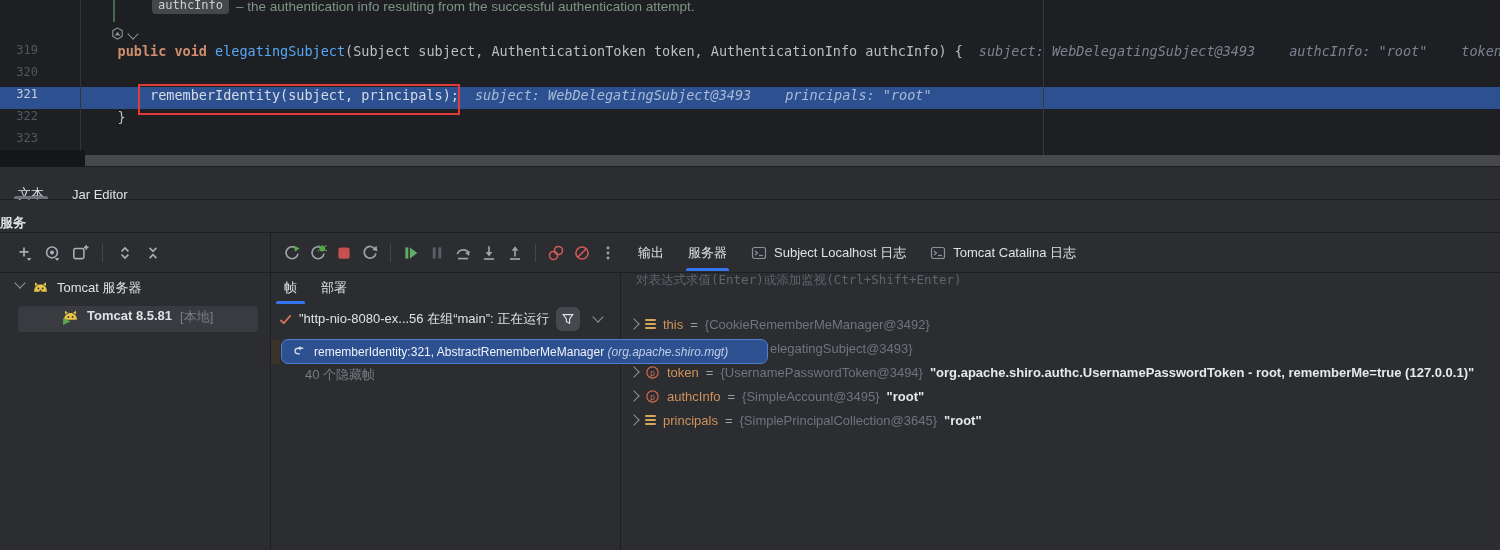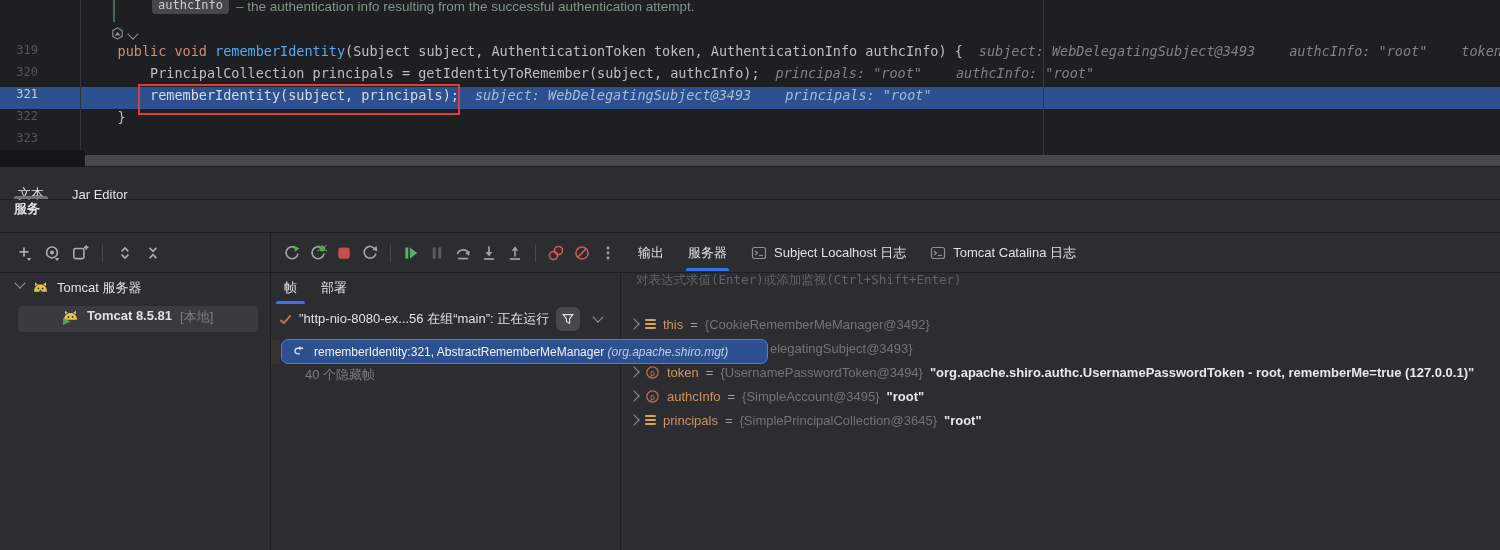--- a/index.html
+++ b/index.html
@@ -9,41 +9,41 @@
 
   
   #editor{position:absolute;left:0;top:0;width:1500px;height:167px;background:#1e1f22;}
   .gutter-num{position:absolute;left:0;width:38px;text-align:right;height:22px;line-height:22px;
       font:12px "DejaVu Sans Mono",monospace;color:#515860;}
   .gutter-border{position:absolute;left:80px;top:0;width:1px;height:150px;background:#313438;}
   .margin-guide{position:absolute;left:1043px;top:0;width:1px;height:155px;background:#38393d;}
   .exec-bar{position:absolute;left:0;top:87px;width:1500px;height:22px;background:#2d5190;}
   .code-line{position:absolute;left:85px;height:22px;line-height:22px;white-space:pre;
       font:13.5px "DejaVu Sans Mono",monospace;color:#bcbec4;}
-  .kw{color:#cf8e6d;} .mname{color:#56a8f5;}
+  .kw{color:#cf8e6d;font-weight:bold;} .mname{color:#56a8f5;}
   .hint{font-style:italic;color:#7b8290;margin-left:16px;}
   .hint + .hint{margin-left:34px;}
   .exec-text{color:#d5dbe5;}
   .exec-text .hint{color:#a9b9d6;}
   .doc-line{position:absolute;left:152px;top:-5px;height:22px;display:flex;align-items:center;}
   .doc-chip{display:inline-block;background:#45484b;color:#ccced3;border-radius:4px;padding:0 6px;
       height:16px;line-height:16px;font:12px "DejaVu Sans Mono",monospace;}
   .doc-text{color:#7f9585;font-size:13.5px;margin-left:7px;}
   .indent-guide{position:absolute;left:113px;top:0;width:2px;height:22px;background:#446b4f;}
   .cv-line{position:absolute;left:110px;top:26px;display:flex;align-items:center;gap:4px;}
   .red-annot{position:absolute;left:138px;top:84px;width:318px;height:27px;border:2px solid #e23b3b;z-index:6;}
   .hscroll{position:absolute;left:85px;top:155px;width:1415px;height:11px;background:#47484b;}
   .gutter-bottom{position:absolute;left:0;top:150px;width:85px;height:17px;background:#151619;}
 
   
   .row-border{border-bottom:1px solid #1e1f22;box-sizing:border-box;background:#2b2d30;}
   #etabs{left:0;top:167px;width:1500px;height:33px;display:flex;align-items:stretch;padding-left:4px;}
   .etab{position:relative;display:flex;align-items:center;padding:0 14px;font-size:13px;color:#dfe1e5;margin-top:22px;}
   .etab .sel-underline{position:absolute;left:10px;right:10px;bottom:0;height:3px;background:#6e727a;border-radius:2px 2px 0 0;}
-  #svc-header{left:0;top:200px;width:1500px;height:33px;display:flex;align-items:flex-start;padding-left:14px;font-size:13px;font-weight:700;}
+  #svc-header{left:0;top:200px;width:1500px;height:33px;display:flex;align-items:flex-end;padding-left:0;font-size:13px;font-weight:700;}
   #toolbar-row{left:0;top:233px;width:1500px;height:40px;display:flex;align-items:center;}
 
   .icon-btn{width:24px;height:24px;display:flex;align-items:center;justify-content:center;flex:0 0 auto;}
   .tb-divider{width:1px;height:18px;background:#45474b;margin:0 6px;flex:0 0 auto;}
 
   #left-toolbar{position:absolute;left:12px;top:241px;display:flex;align-items:center;gap:4px;}
   #debug-toolbar{position:absolute;left:280px;top:241px;display:flex;align-items:center;gap:2px;}
   #console-tabs{position:absolute;left:626px;top:233px;height:39px;display:flex;align-items:stretch;}
   .ctab{position:relative;display:flex;align-items:center;gap:7px;padding:0 12px;font-size:13px;color:#dfe1e5;}
   .ctab .sel-underline{position:absolute;left:10px;right:10px;bottom:1px;height:3px;background:#3574f0;border-radius:2px 2px 0 0;}
@@ -103,23 +103,22 @@
     </div>
 
     <div class="cv-line">
       <svg width="15" height="15" viewBox="0 0 16 16">
         <polygon points="8,2 13,5 13,11 8,14 3,11 3,5" stroke="#8a8e96" stroke-width="1.2" fill="none"></polygon>
         <polygon points="8,6 11,10 5,10" fill="#8a8e96"></polygon>
       </svg>
       <span class="chev down" style="border-color:#8a8e96"></span>
     </div>
 
-    <div class="code-line" style="top:43px"><span>    </span><span class="kw">public void </span><span class="mname">rememberIdentity</span><span>(Subject subject, AuthenticationToken token, AuthenticationInfo authcInfo) {</span><span class="hint">subject: WebDelegatingSubject@3493</span><span class="hint">authcInfo: "root"</span><span class="hint">token: "</span></div>
-
-    <div class="code-line" style="top:65px"><span>        </span><span>PrincipalCollection principals = getIdentityToRemember(subject, authcInfo);</span><span class="hint">principals: "root"</span><span class="hint">authcInfo: "root"</span></div>
+    <div class="code-line" style="top:43px"><span>    </span><span class="kw">public void </span><span class="mname">elegatingSubject</span><span>(Subject subject, AuthenticationToken token, AuthenticationInfo authcInfo) {</span><span class="hint">subject: WebDelegatingSubject@3493</span><span class="hint">authcInfo: "root"</span><span class="hint">token: "</span></div>
+
 
     <div class="code-line exec-text" style="top:87px"><span>        </span><span>rememberIdentity(subject, principals);</span><span class="hint">subject: WebDelegatingSubject@3493</span><span class="hint">principals: "root"</span></div>
 
     <div class="code-line" style="top:109px"><span>    </span><span>}</span></div>
 
     <div class="red-annot"></div>
     <div class="margin-guide"></div>
     <div class="gutter-bottom"></div>
     <div class="hscroll"></div>
   </div>

